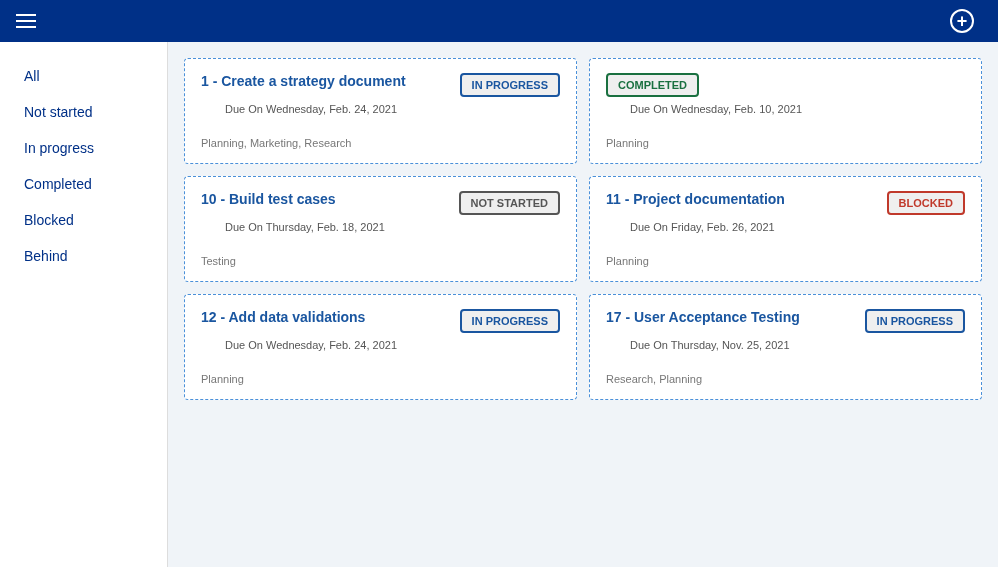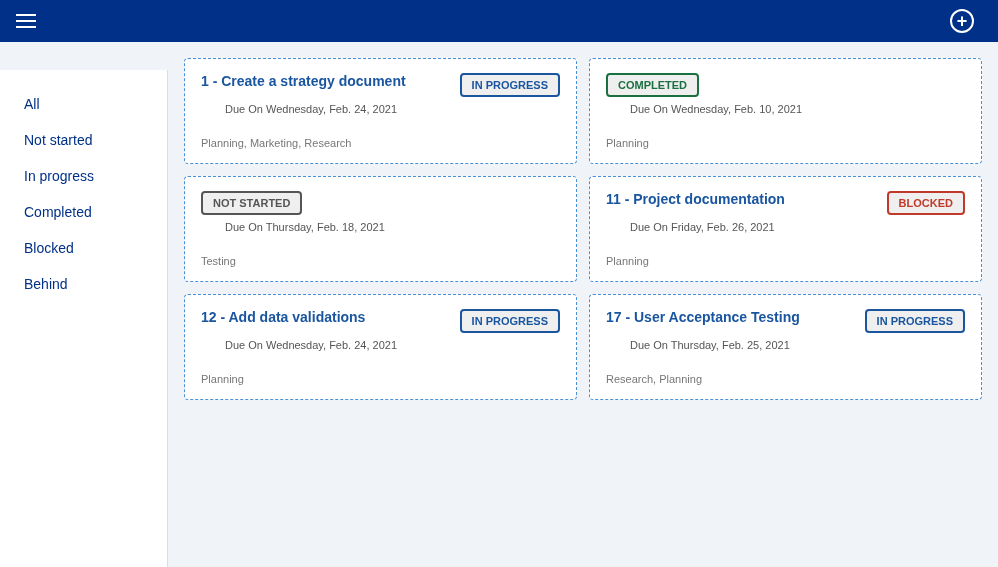--- a/index.html
+++ b/index.html
@@ -63,21 +63,20 @@
       height: calc(567px - 42px);
     }
 
     
     .sidebar {
       width: 168px;
       background: white;
       border-right: 1px solid #ddd;
       padding: 16px 0;
       flex-shrink: 0;
-      margin-top: 28px;
     }
     .sidebar-item {
       padding: 10px 24px;
       font-size: 14px;
       color: #003087;
       cursor: pointer;
       font-weight: 500;
     }
 
     
@@ -196,20 +195,21 @@
   </div>
         <div class="card">
     <div class="card-top">
       <button class="status-badge completed">COMPLETED</button>
     </div>
     <div class="card-due">Due On Wednesday, Feb. 10, 2021</div>
     <div class="card-tags">Planning</div>
   </div>
         <div class="card">
     <div class="card-top">
+      <div class="card-title">10 - Build test cases</div>
       <button class="status-badge not-started">NOT STARTED</button>
     </div>
     <div class="card-due">Due On Thursday, Feb. 18, 2021</div>
     <div class="card-tags">Testing</div>
   </div>
         <div class="card">
     <div class="card-top">
       <div class="card-title">11 - Project documentation</div>
       <button class="status-badge blocked">BLOCKED</button>
     </div>
@@ -222,19 +222,19 @@
       <button class="status-badge in-progress">IN PROGRESS</button>
     </div>
     <div class="card-due">Due On Wednesday, Feb. 24, 2021</div>
     <div class="card-tags">Planning</div>
   </div>
         <div class="card">
     <div class="card-top">
       <div class="card-title">17 - User Acceptance Testing</div>
       <button class="status-badge in-progress">IN PROGRESS</button>
     </div>
-    <div class="card-due">Due On Thursday, Feb. 25, 2021</div>
+    <div class="card-due">Due On Thursday, Nov. 25, 2021</div>
     <div class="card-tags">Research, Planning</div>
   </div>
       </div>
   </div>
 
 </div>
 
 </body></html>

